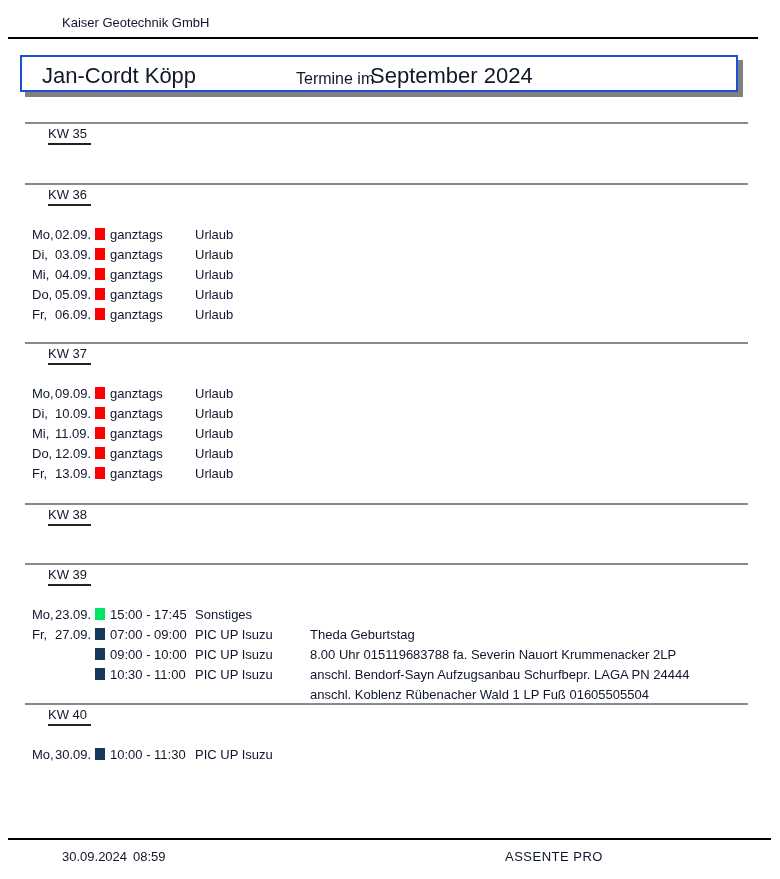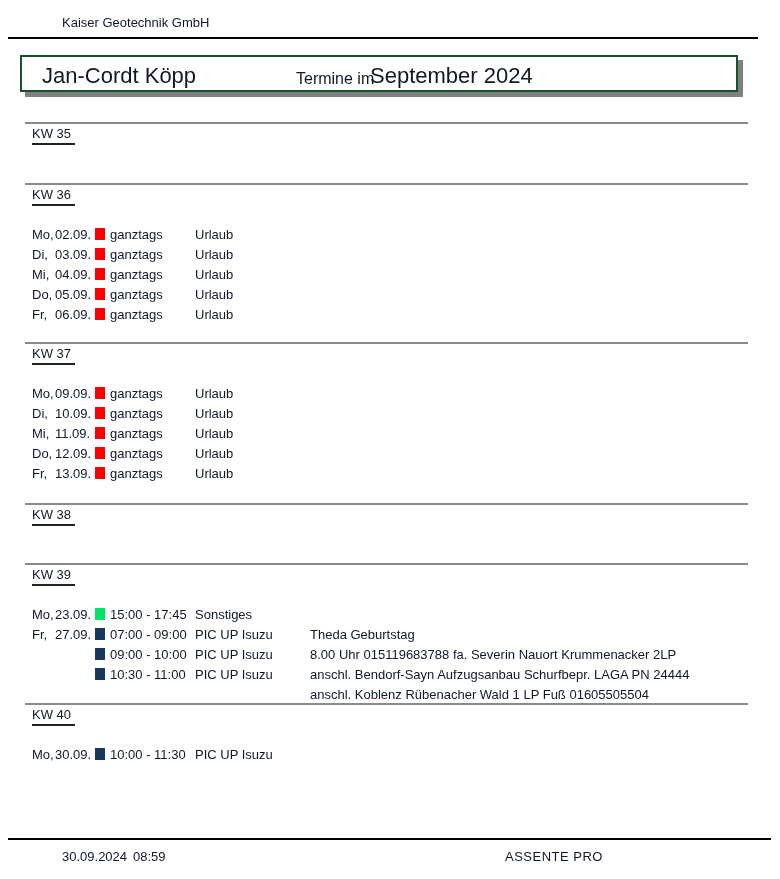--- a/index.html
+++ b/index.html
@@ -5,30 +5,30 @@
   html,body { margin:0; padding:0; background:#fff; }
   .page {
     position:relative; width:780px; height:879px; background:#ffffff;
     font-family:"Liberation Sans", sans-serif; color:#0f172a; overflow:hidden;
   }
   .company { position:absolute; left:62px; top:15px; font-size:13px; }
   .top-rule { position:absolute; left:8px; top:37px; width:750px; height:2px; background:#000; }
 
   .title-box {
     position:absolute; left:20px; top:55px; width:714px; height:33px;
-    border:2px solid #14532d; background:#fff; box-shadow:5px 5px 0 #7f7f7f;
+    border:2px solid #1d4ed8; background:#fff; box-shadow:5px 5px 0 #7f7f7f;
   }
   .person  { position:absolute; left:20px; top:6px; font-size:22px; white-space:nowrap; }
   .t-prefix{ position:absolute; left:274px; top:13px; font-size:16px; white-space:nowrap;text-align:center; }
   .t-month { position:absolute; left:348px; top:6px; font-size:22px; white-space:nowrap; }
 
   .section { position:absolute; left:0; width:780px; }
   .sect-rule { position:absolute; left:25px; top:0; width:723px; height:2px; background:#8a8a8a; }
   .kw-label {
-    position:absolute; left:32px; top:5px; font-size:13px; line-height:14px;
+    position:absolute; left:48px; top:5px; font-size:13px; line-height:14px;
     padding:0 4px 2px 0; border-bottom:2px solid #222; white-space:nowrap;
   }
   .rows { position:absolute; left:0; top:43px; width:632px; }
   .row { position:relative; height:20px; font-size:13px; line-height:17px; }
   .c-day  { position:absolute; left:32px; white-space:nowrap; }
   .c-date { position:absolute; left:55px; white-space:nowrap; }
   .swatch { position:absolute; left:95px; top:2px; width:10px; height:12px; }
   .c-time { position:absolute; left:110px; white-space:nowrap; }
   .c-cat  { position:absolute; left:195px; white-space:nowrap; }
   .c-desc { position:absolute; left:310px; white-space:nowrap;margin-top:20px; }

